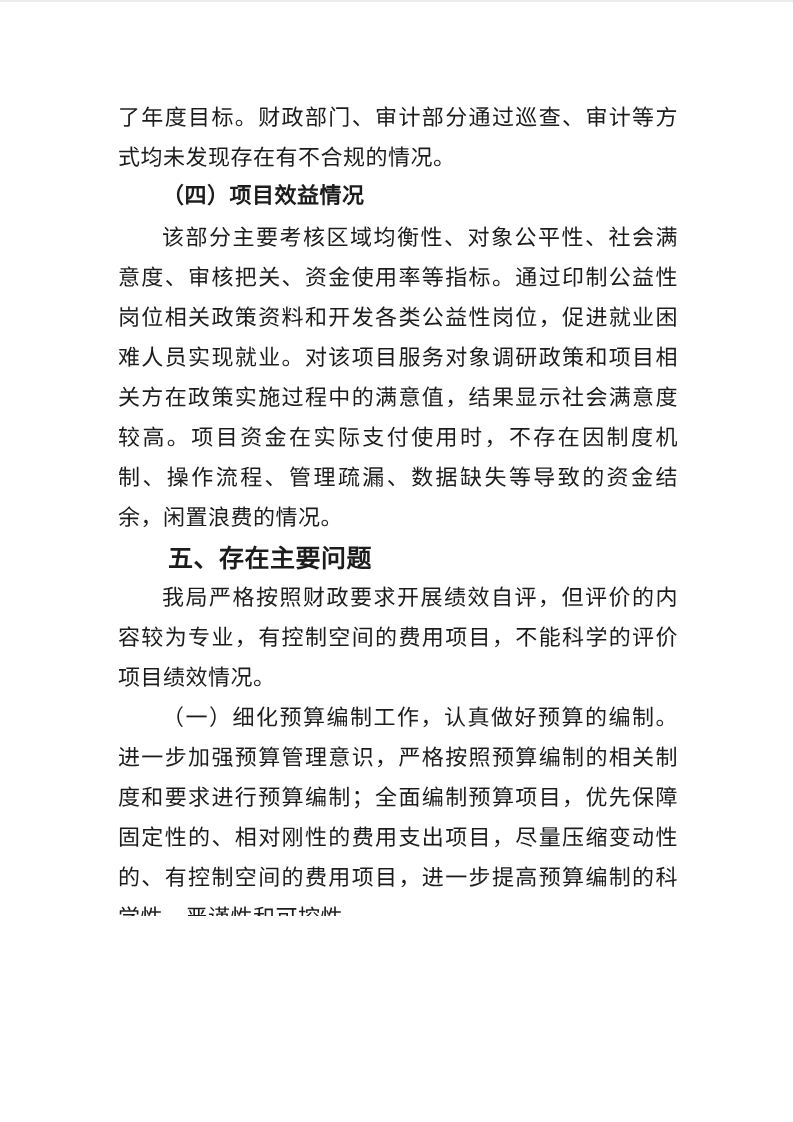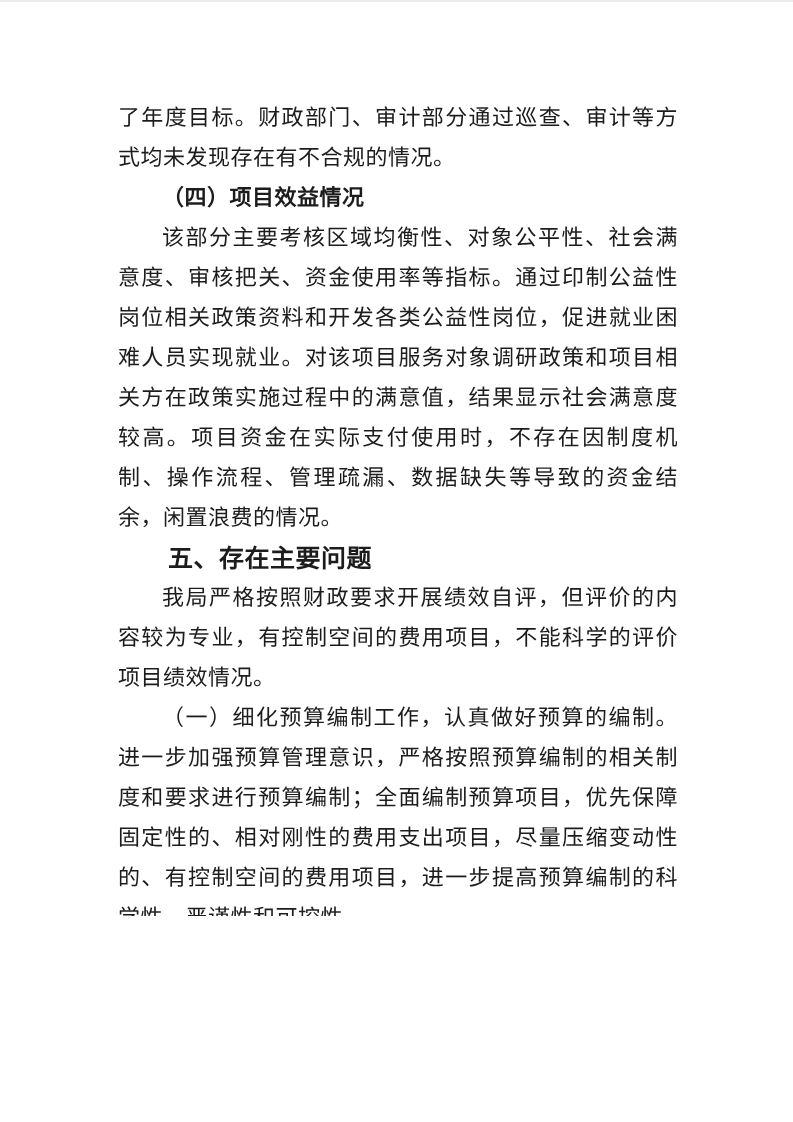--- a/index.html
+++ b/index.html
@@ -34,21 +34,21 @@
   }
   .para {
     text-indent: 2em;
   }
   .para-cont {
     text-indent: 0;
   }
   .h-kai {
     text-indent: 2em;
     font-weight: bold;
-    font-family: Liberation Serif, serif;
+    font-family: Liberation Mono, monospace;
   }
   .h-hei {
     text-indent: 2em;
     font-weight: bold;
     font-family: "Liberation Sans", "DejaVu Sans", sans-serif;
     font-size: 25px;
   }
   .page-number {
     position: absolute;
     left: 116px;

